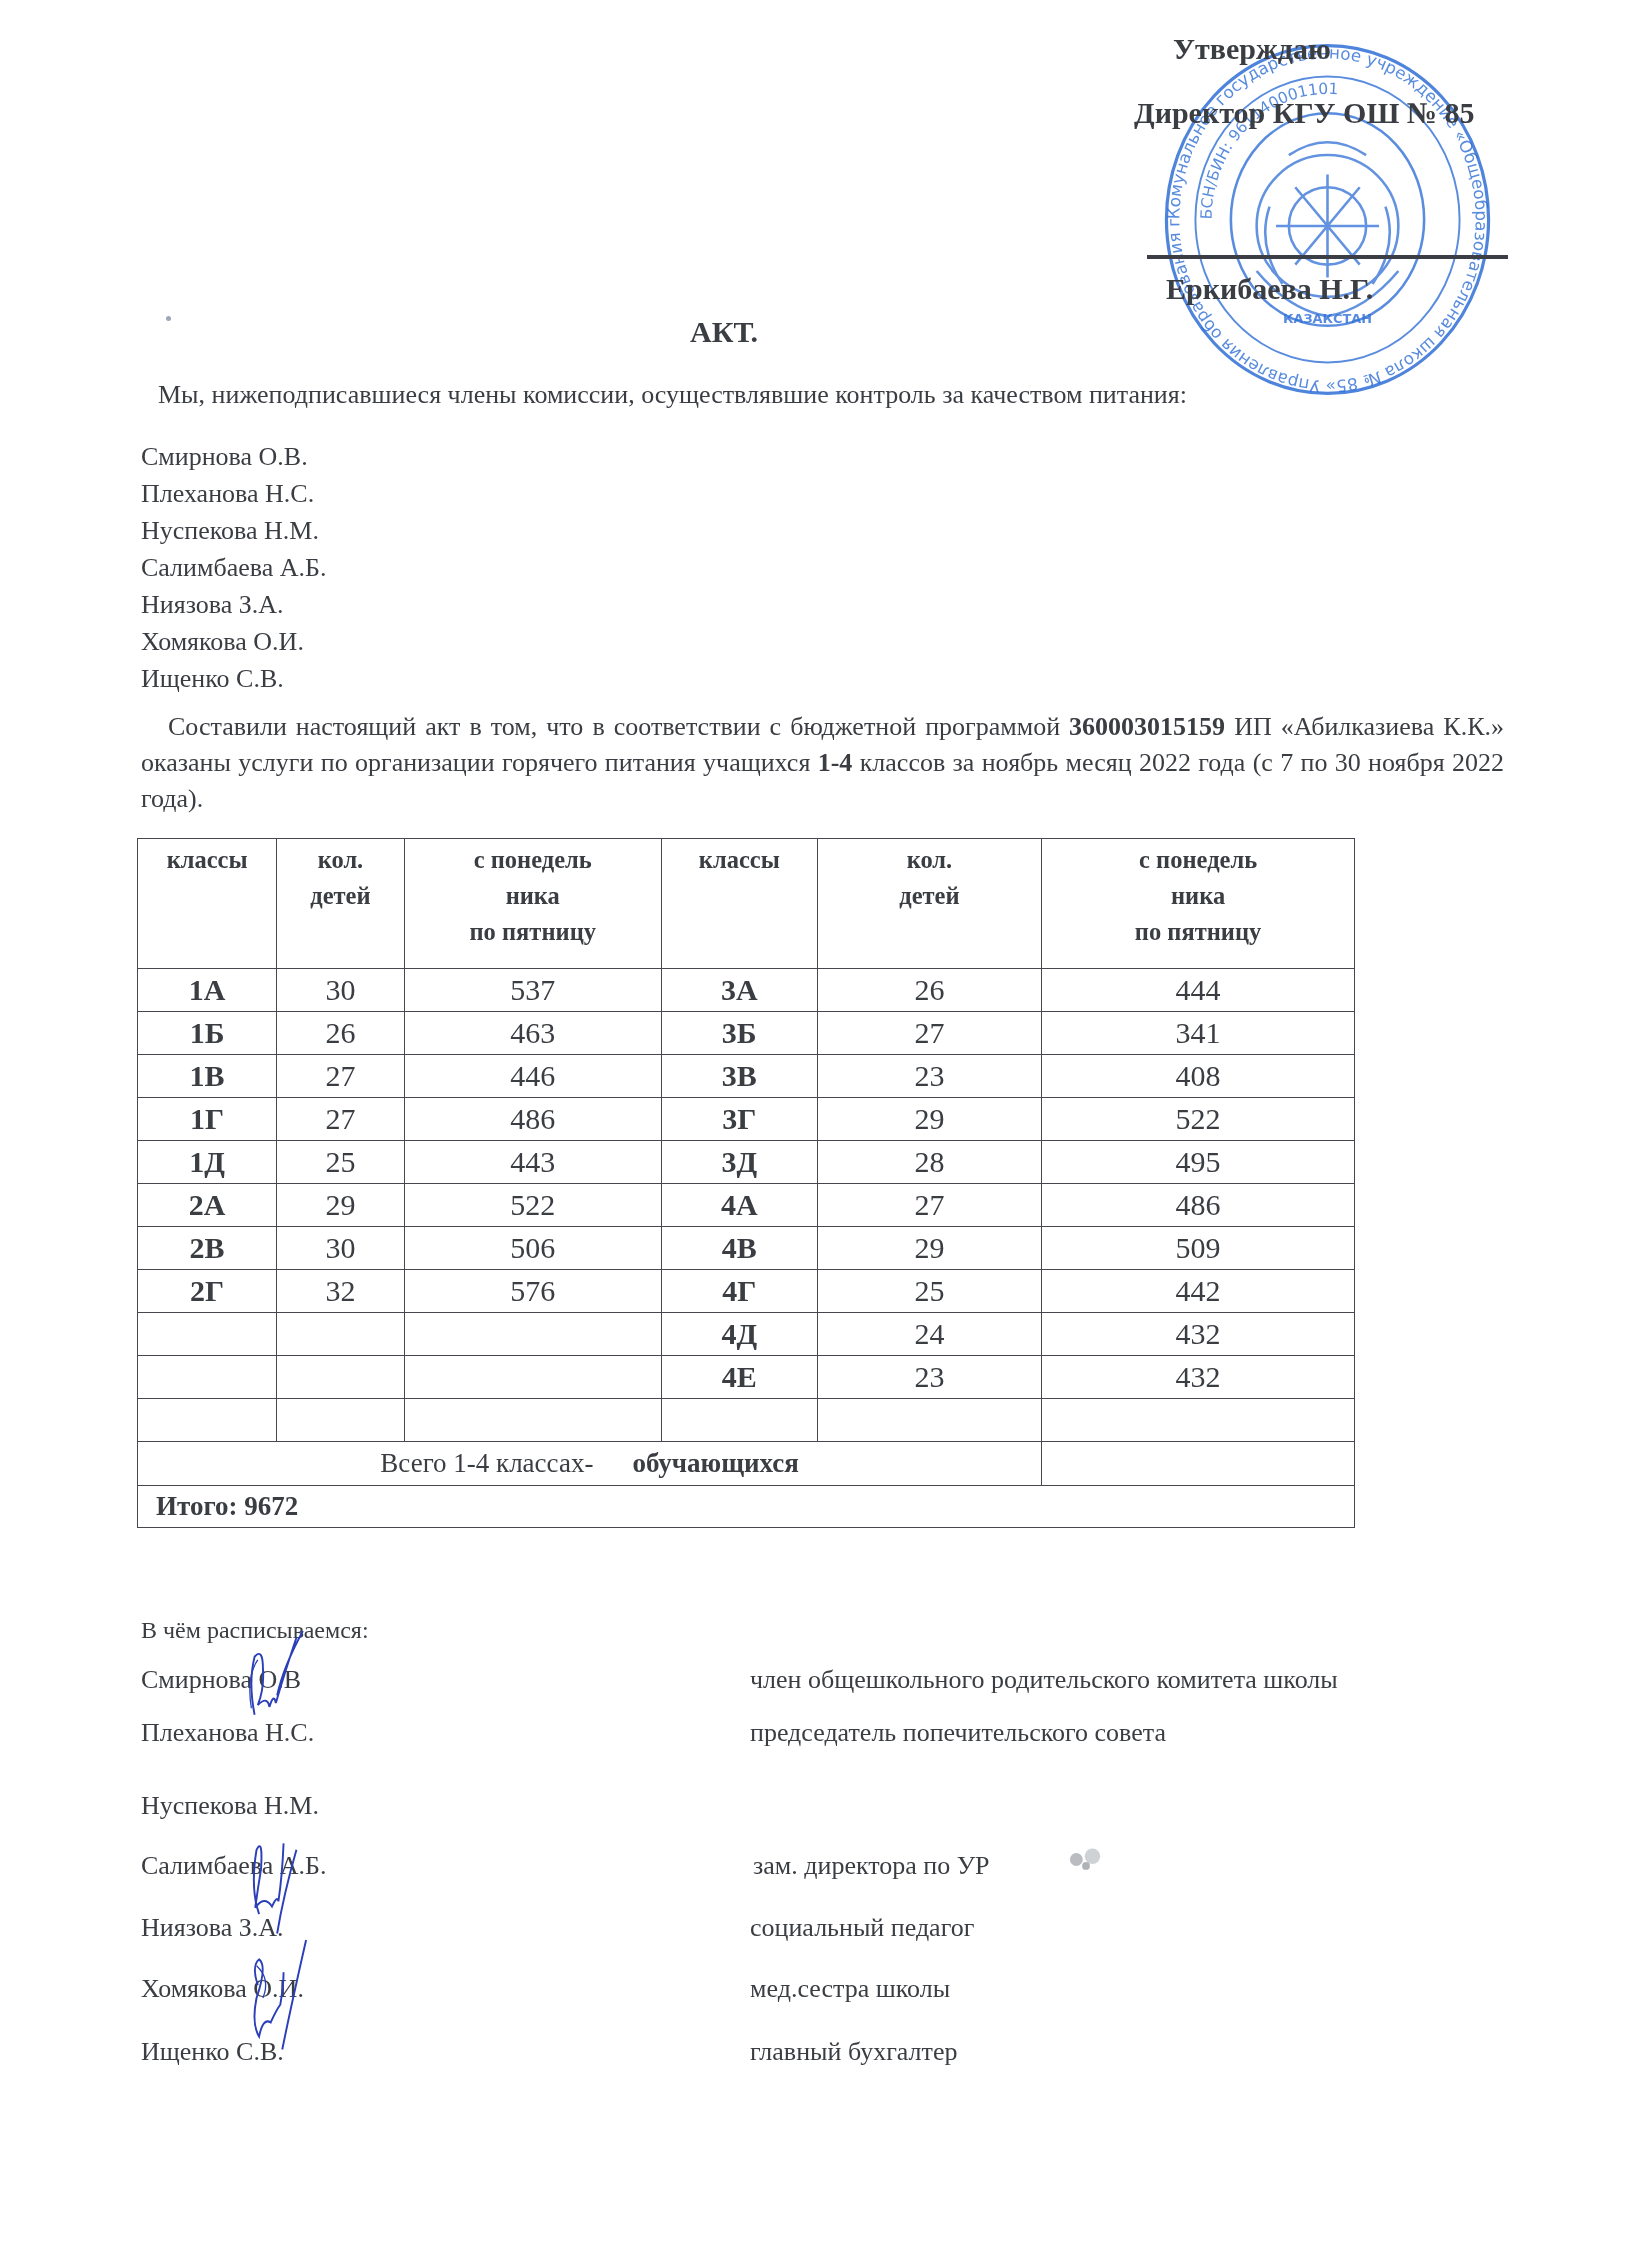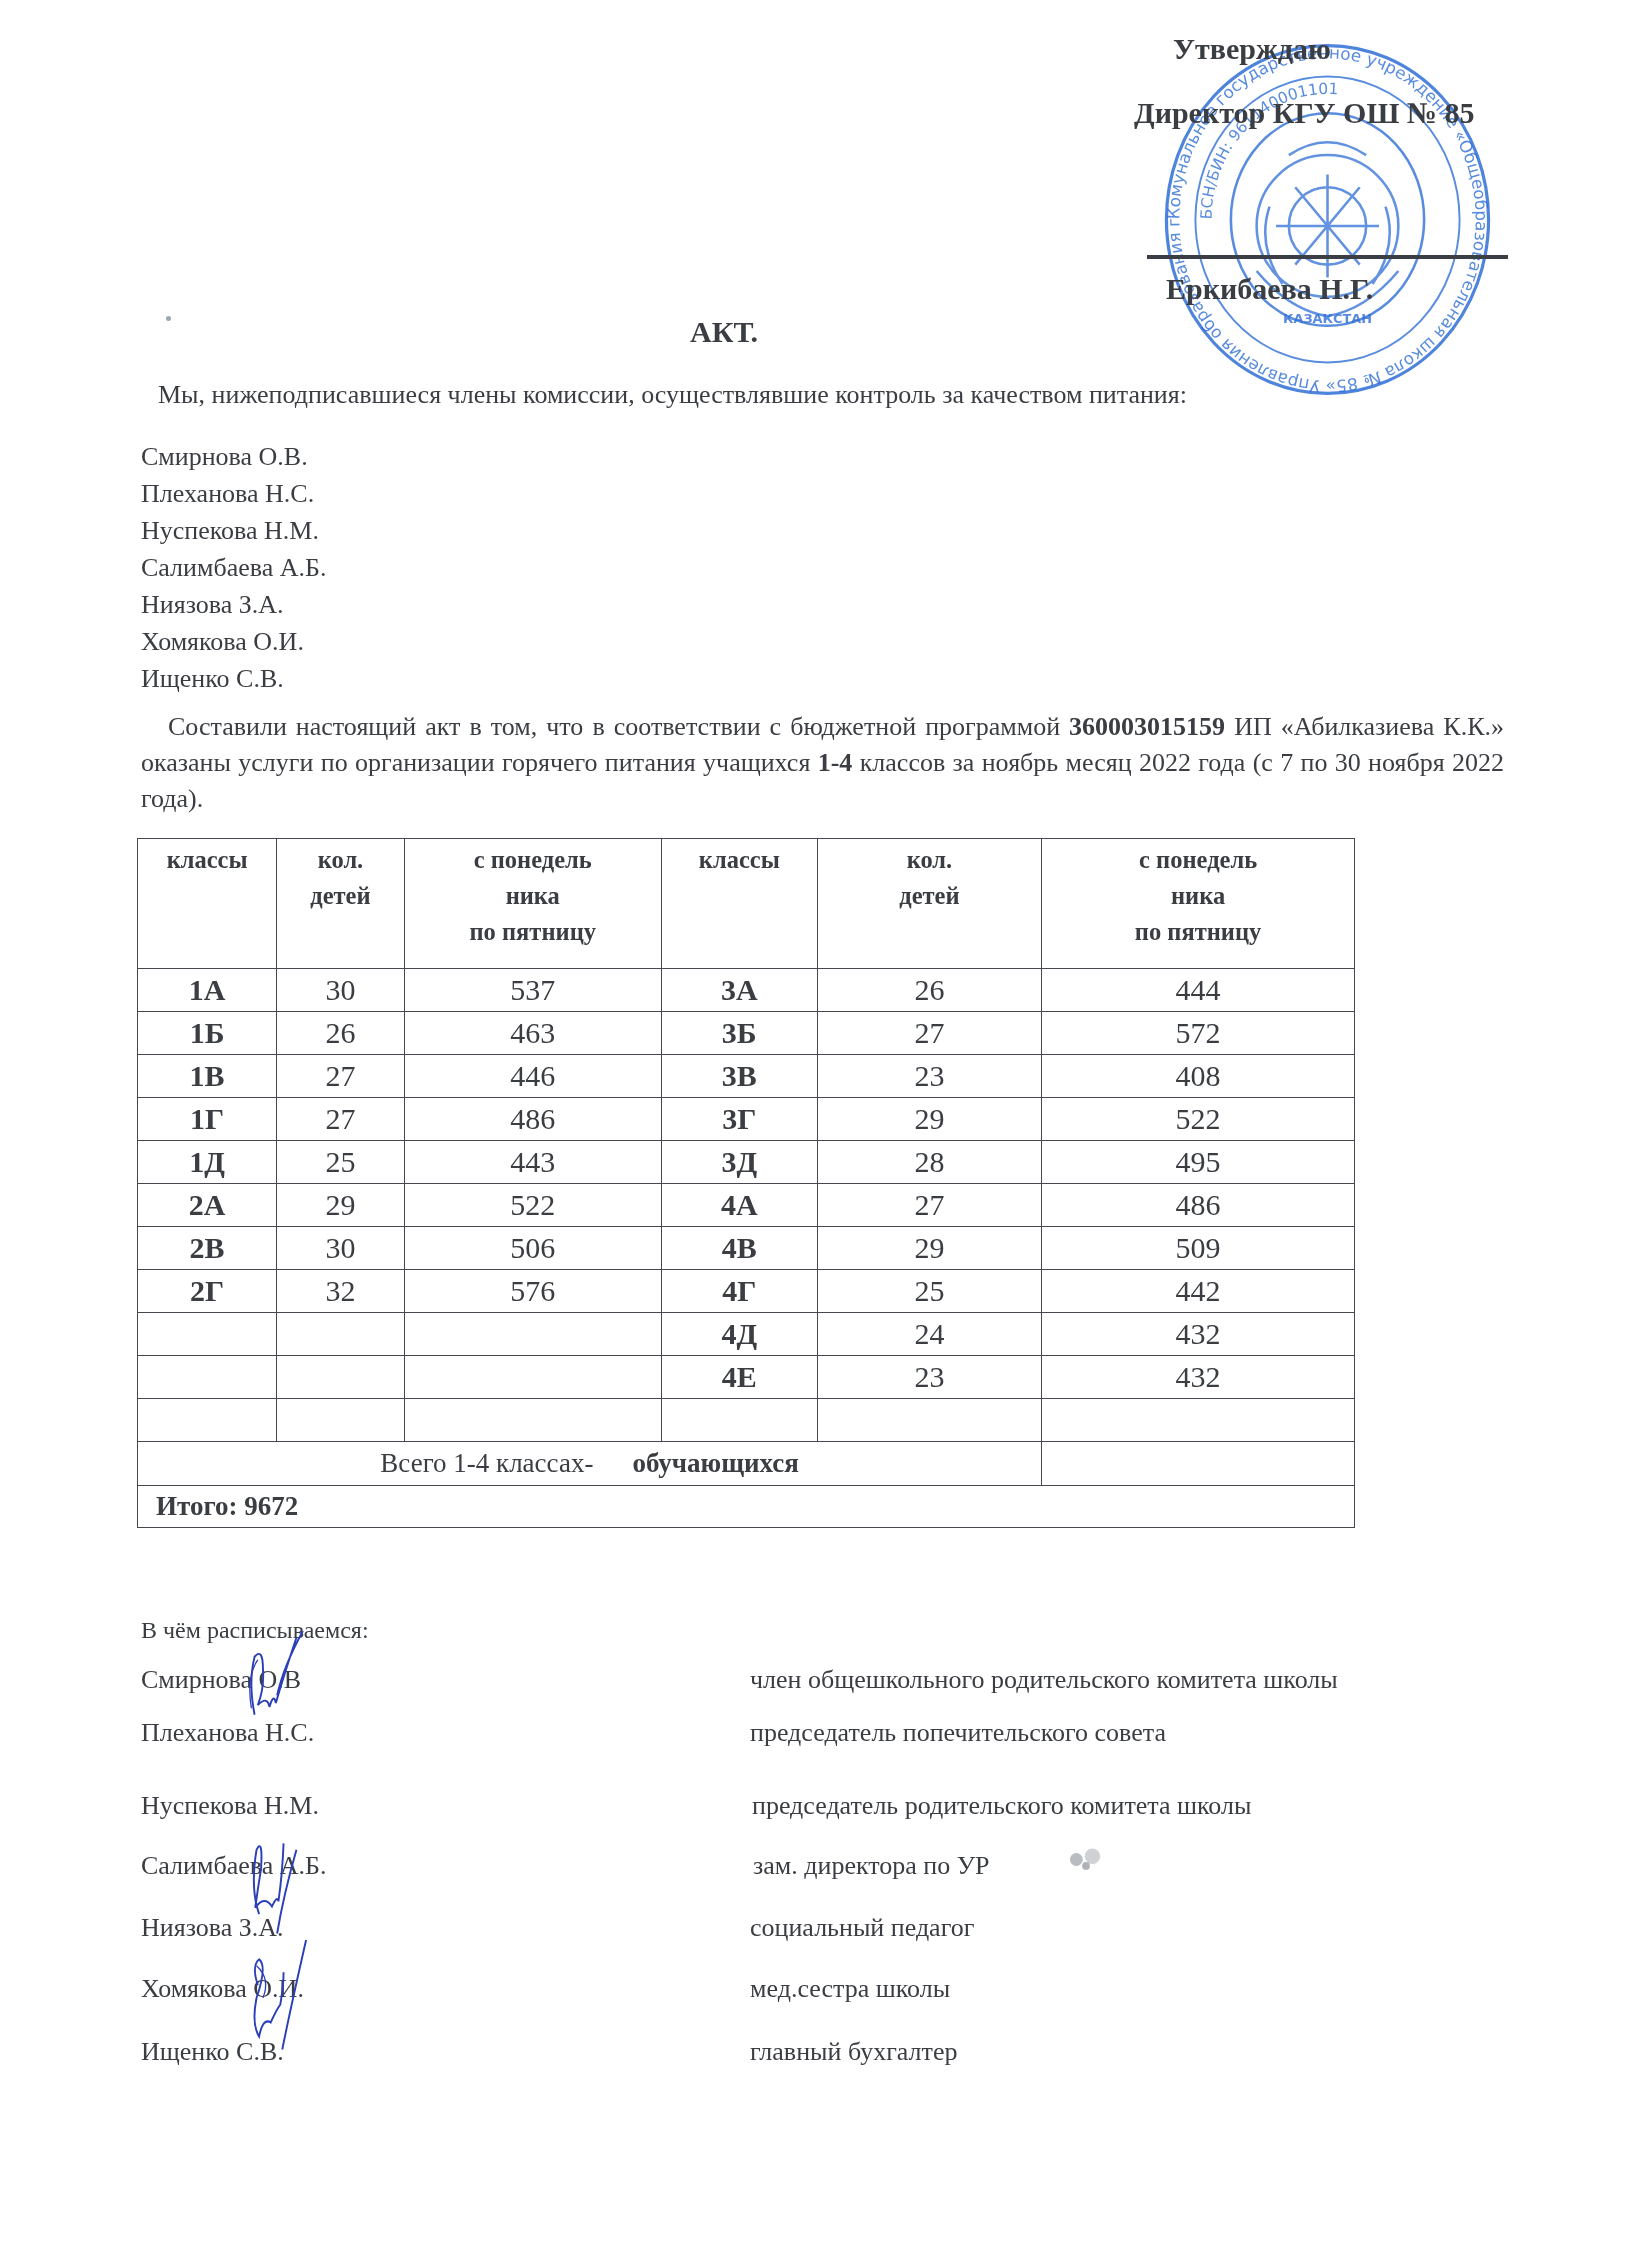--- a/index.html
+++ b/index.html
@@ -151,21 +151,21 @@
         <td class="cls">3А</td>
         <td>26</td>
         <td>444</td>
       </tr>
       <tr class="data">
         <td class="cls">1Б</td>
         <td>26</td>
         <td>463</td>
         <td class="cls">3Б</td>
         <td>27</td>
-        <td>572</td>
+        <td>341</td>
       </tr>
       <tr class="data">
         <td class="cls">1В</td>
         <td>27</td>
         <td>446</td>
         <td class="cls">3В</td>
         <td>23</td>
         <td>408</td>
       </tr>
       <tr class="data">
@@ -247,21 +247,20 @@
 <div class="sig-row" style="top:1665px;">
   <span class="name">Смирнова О.В</span>
   <span class="role" style="left:609px;">член общешкольного родительского комитета школы</span>
 </div>
 <div class="sig-row" style="top:1718px;">
   <span class="name">Плеханова Н.С.</span>
   <span class="role" style="left:609px;">председатель попечительского совета</span>
 </div>
 <div class="sig-row" style="top:1791px;">
   <span class="name">Нуспекова Н.М.</span>
-  <span class="role" style="left:611px;"> председатель родительского комитета школы</span>
 </div>
 <div class="sig-row" style="top:1851px;">
   <span class="name">Салимбаева А.Б.</span>
   <span class="role" style="left:612px;">зам. директора по УР</span>
 </div>
 <div class="sig-row" style="top:1913px;">
   <span class="name">Ниязова З.А.</span>
   <span class="role" style="left:609px;">социальный педагог</span>
 </div>
 <div class="sig-row" style="top:1974px;">

